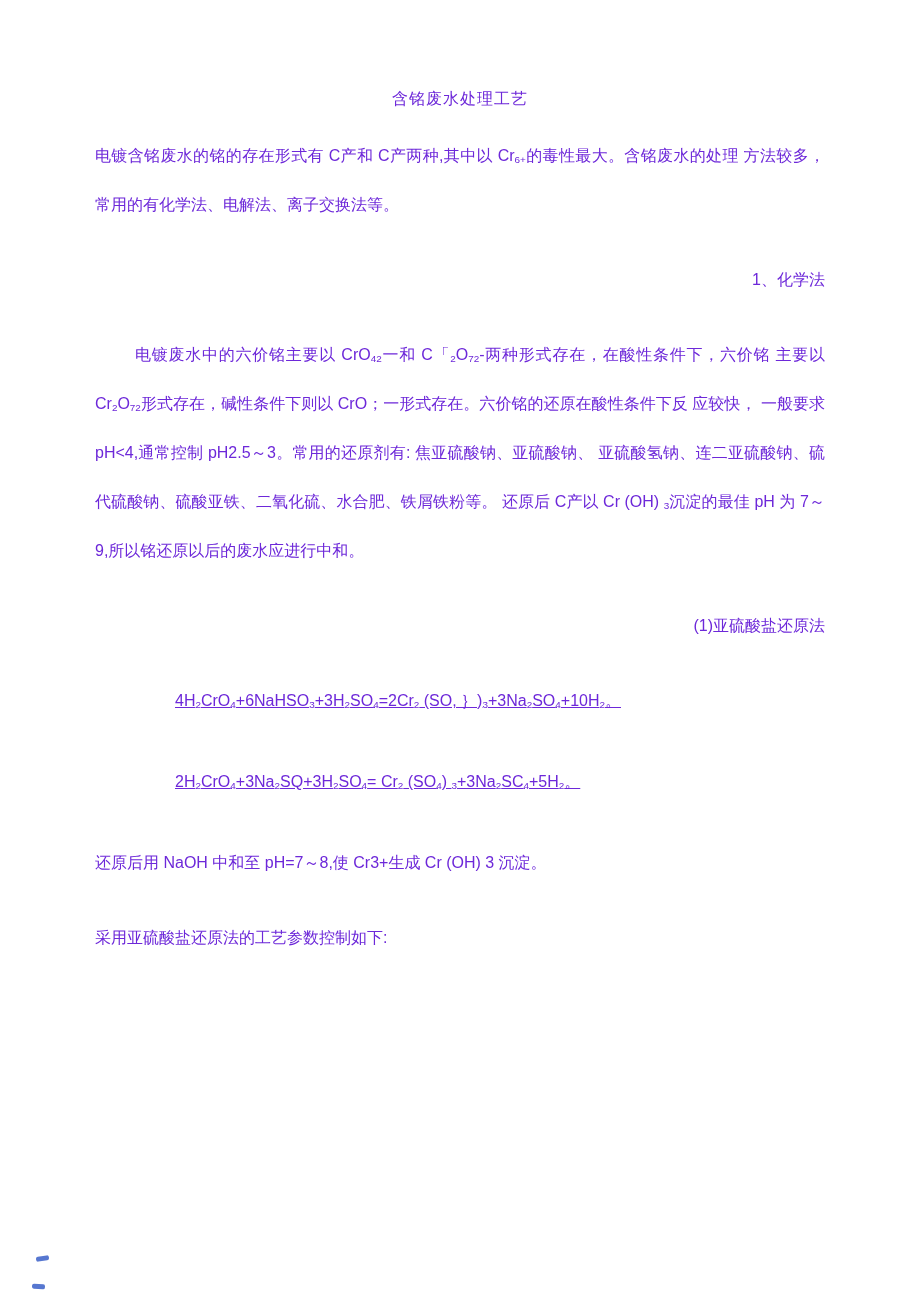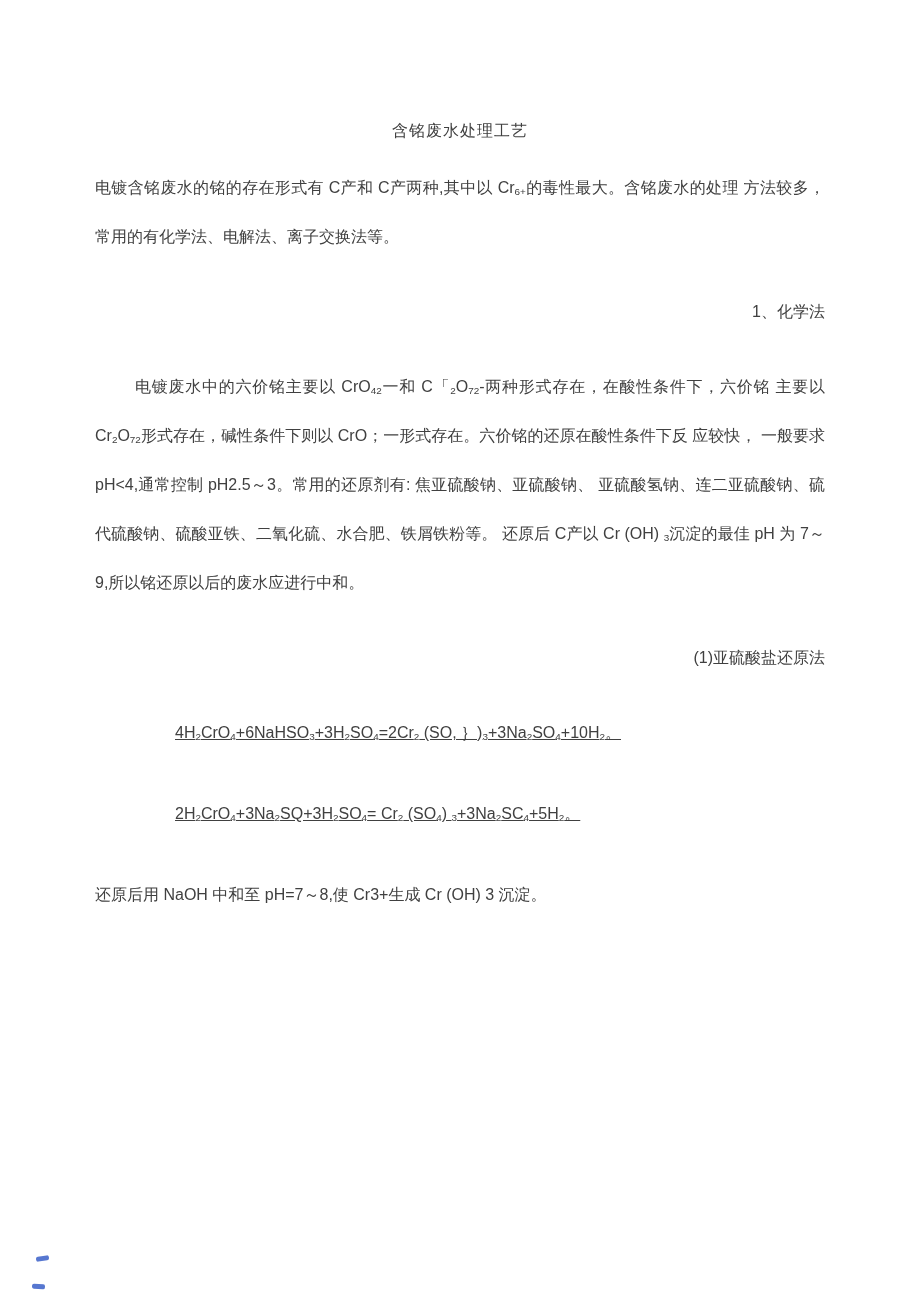--- a/index.html
+++ b/index.html
@@ -2,25 +2,25 @@
 <html><head>
 <meta charset="utf-8">
 <style>
   html, body { margin: 0; padding: 0; background: #e8e8e8; }
   .page {
     position: relative;
     width: 920px;
     height: 1303px;
     margin: 0 auto;
     background: #ffffff;
-    color: #404040;
+    color: #6d28d9;
     font-family: "Liberation Sans", "DejaVu Sans", serif;
     font-size: 16px;
     box-sizing: border-box;
-    padding: 106px 95px 0 95px;
+    padding: 74px 95px 0 95px;
     overflow: hidden;
   }
   .blk { margin: 0 0 26px 0; line-height: 49px; }
   .title { text-align: center; margin-bottom: 8px; letter-spacing: 1px; font-weight: normal; font-size: 16px; }
   .body { text-align: justify; }
   .indent { text-indent: 2.5em; }
   .heading { text-align: right; }
   .subheading { text-align: right; text-indent: 10px; }
   .equation { padding-left: 80px; text-align: left; margin-bottom: 32px; text-decoration: underline; }
   sub { font-size: 0.62em; line-height: 0; position: relative; top: 0.18em; vertical-align: baseline; }
@@ -49,17 +49,18 @@
 
   <p class="blk subheading"><span>(1)亚硫酸盐还原法</span></p>
 
 
   <p class="blk equation"><span>4H</span><sub>2</sub><span>CrO</span><sub>4</sub><span>+6NaHSO</span><sub>3</sub><span>+3H</span><sub>2</sub><span>SO</span><sub>4</sub><span>=2Cr</span><sub>2</sub><span> (SO, ｝)</span><sub>3</sub><span>+3Na</span><sub>2</sub><span>SO</span><sub>4</sub><span>+10H</span><sub>2</sub><span>。</span></p>
 
   <p class="blk equation"><span>2H</span><sub>2</sub><span>CrO</span><sub>4</sub><span>+3Na</span><sub>2</sub><span>SQ+3H</span><sub>2</sub><span>SO</span><sub>4</sub><span>= Cr</span><sub>2</sub><span> (SO</span><sub>4</sub><span>) </span><sub>3</sub><span>+3Na</span><sub>2</sub><span>SC</span><sub>4</sub><span>+5H</span><sub>2</sub><span>。</span></p>
 
   <p class="blk body"><span>还原后用 NaOH 中和至 pH=7～8,使 Cr3+生成 Cr (OH) 3 沉淀。</span></p>
 
+  <p class="blk body"><span>采用亚硫酸盐还原法的工艺参数控制如下:</span></p>
 
   <span class="margin-artifact artifact-1" style="background: rgb(58, 95, 200);"></span>
   <span class="margin-artifact artifact-2" style="background: rgb(58, 95, 200);"></span>
 
 </div>
 
 </body></html>

